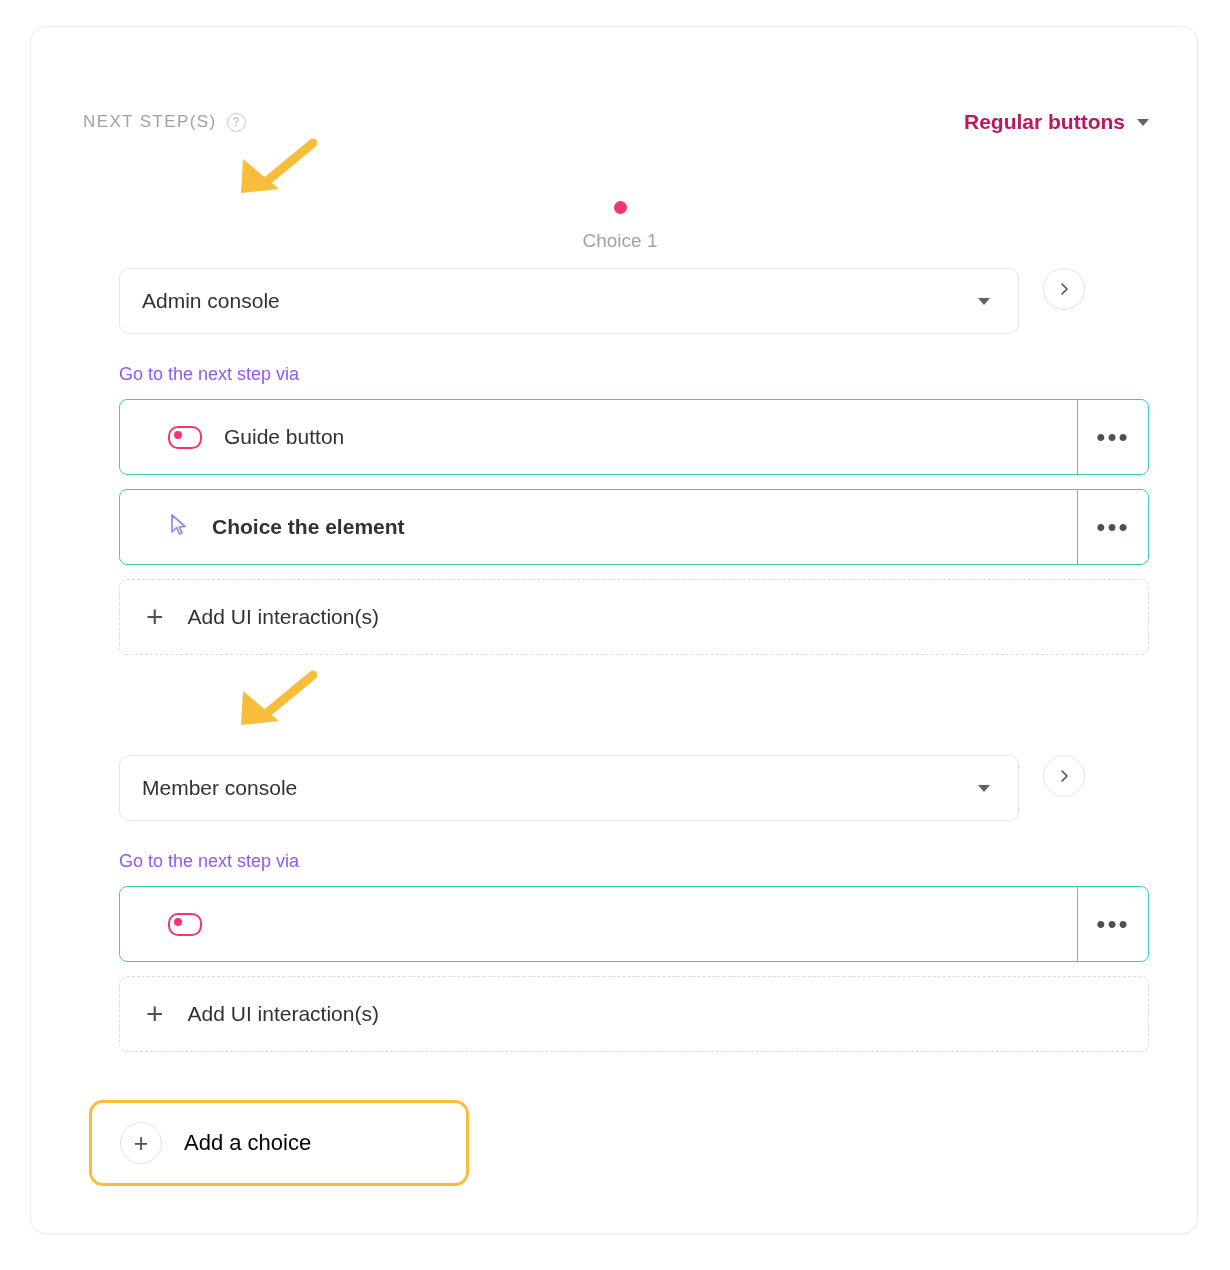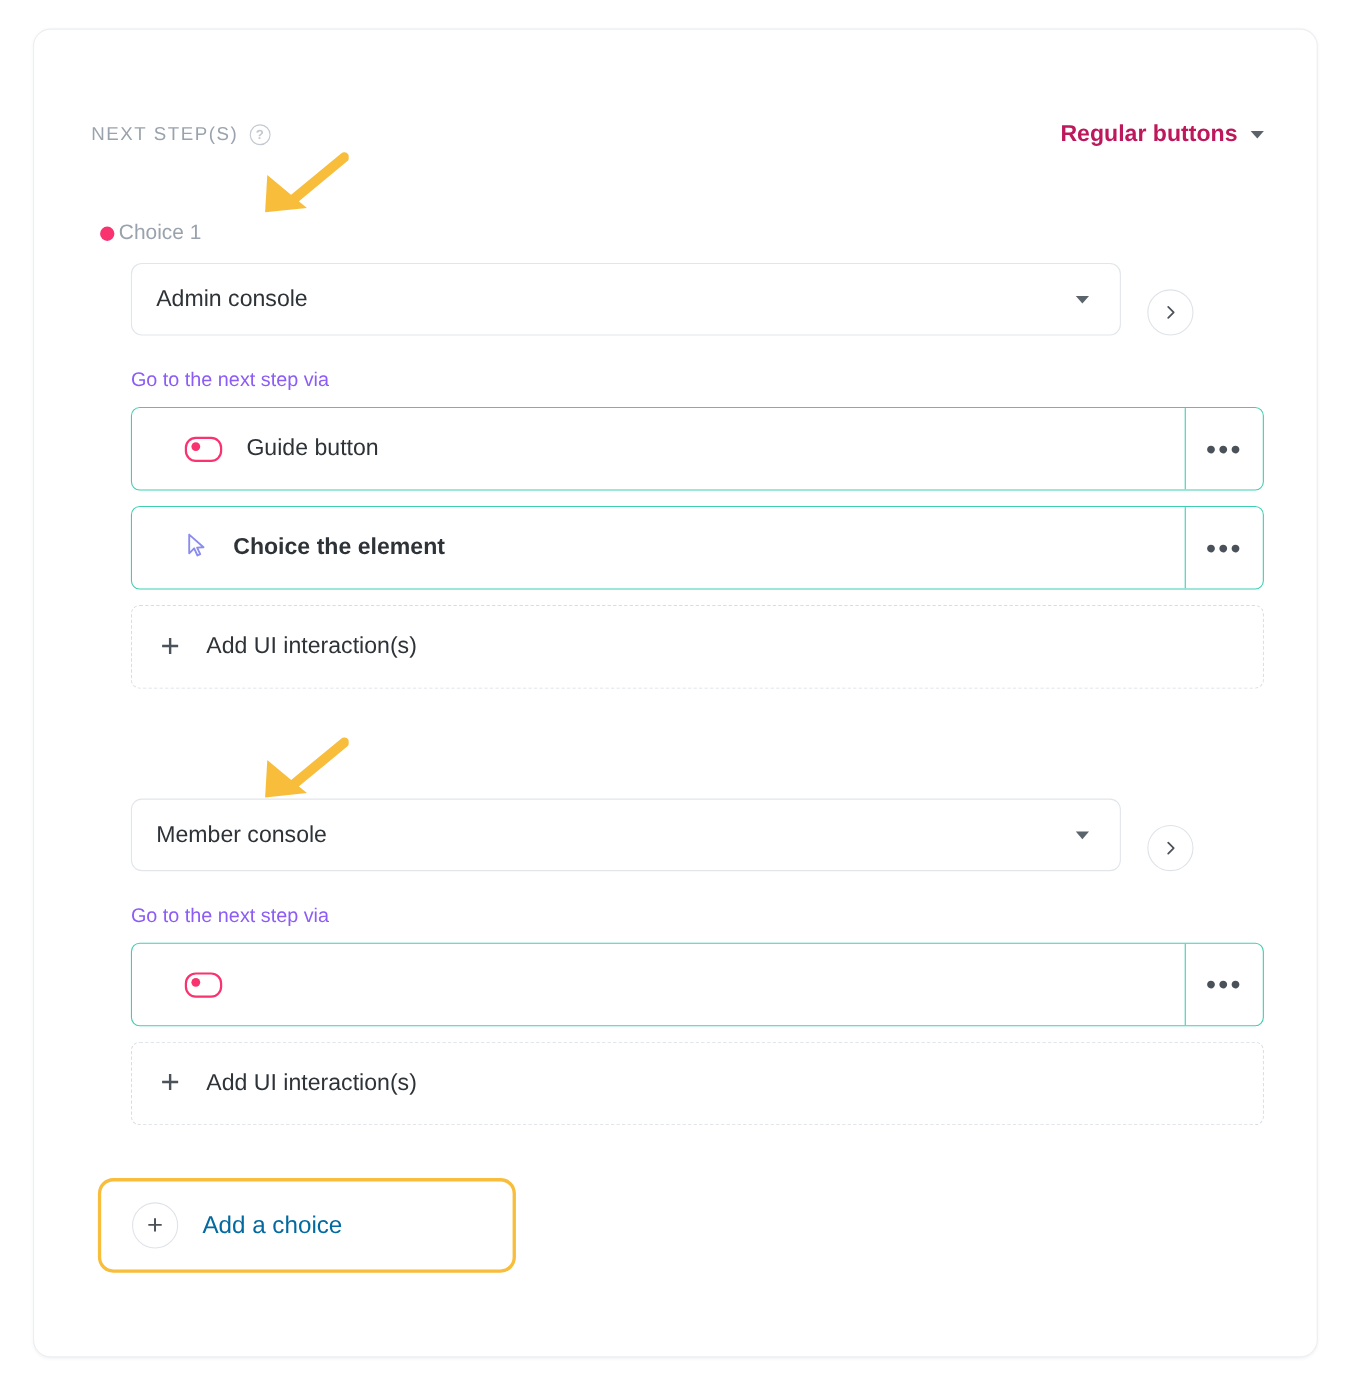--- a/index.html
+++ b/index.html
@@ -81,37 +81,38 @@
     border-top: 7px solid #5b636b;
   }
 
   
   .choice-block { margin-top: 62px; }
   .choice-block.second { margin-top: 100px; }
 
   .choice-head {
     display: flex;
     align-items: center;
-    gap: 4px;
+    gap: 16px;
     margin-left: 8px;
+    flex-direction: column;
   }
   .bullet {
     width: 13px; height: 13px;
     border-radius: 50%;
     background: #f8336f;
     flex: none;
   }
   .choice-label {
     font-size: 19px;
     color: #9aa3ad;
   }
 
   .select-row {
     display: flex;
-    align-items: flex-end;
+    align-items: flex-start;
     gap: 24px;
     margin-top: 16px;
     margin-left: 36px;
   }
   .select-box {
     width: 900px;
     height: 66px;
     border: 1px solid #e2e6ea;
     border-radius: 10px;
     background: #fff;
@@ -229,21 +230,21 @@
     display: flex;
     align-items: center;
     justify-content: center;
     font-size: 25px;
     color: #4b525a;
     font-weight: 300;
     flex: none;
   }
   .add-choice-text {
     font-size: 22px;
-    color: #0369a1;
+    color: #000000;
   }
 
   
   .toggle-icon {
     width: 30px; height: 19px;
     border-radius: 10px;
     border: 2.2px solid #f8336f;
     position: relative;
     flex: none;
   }

